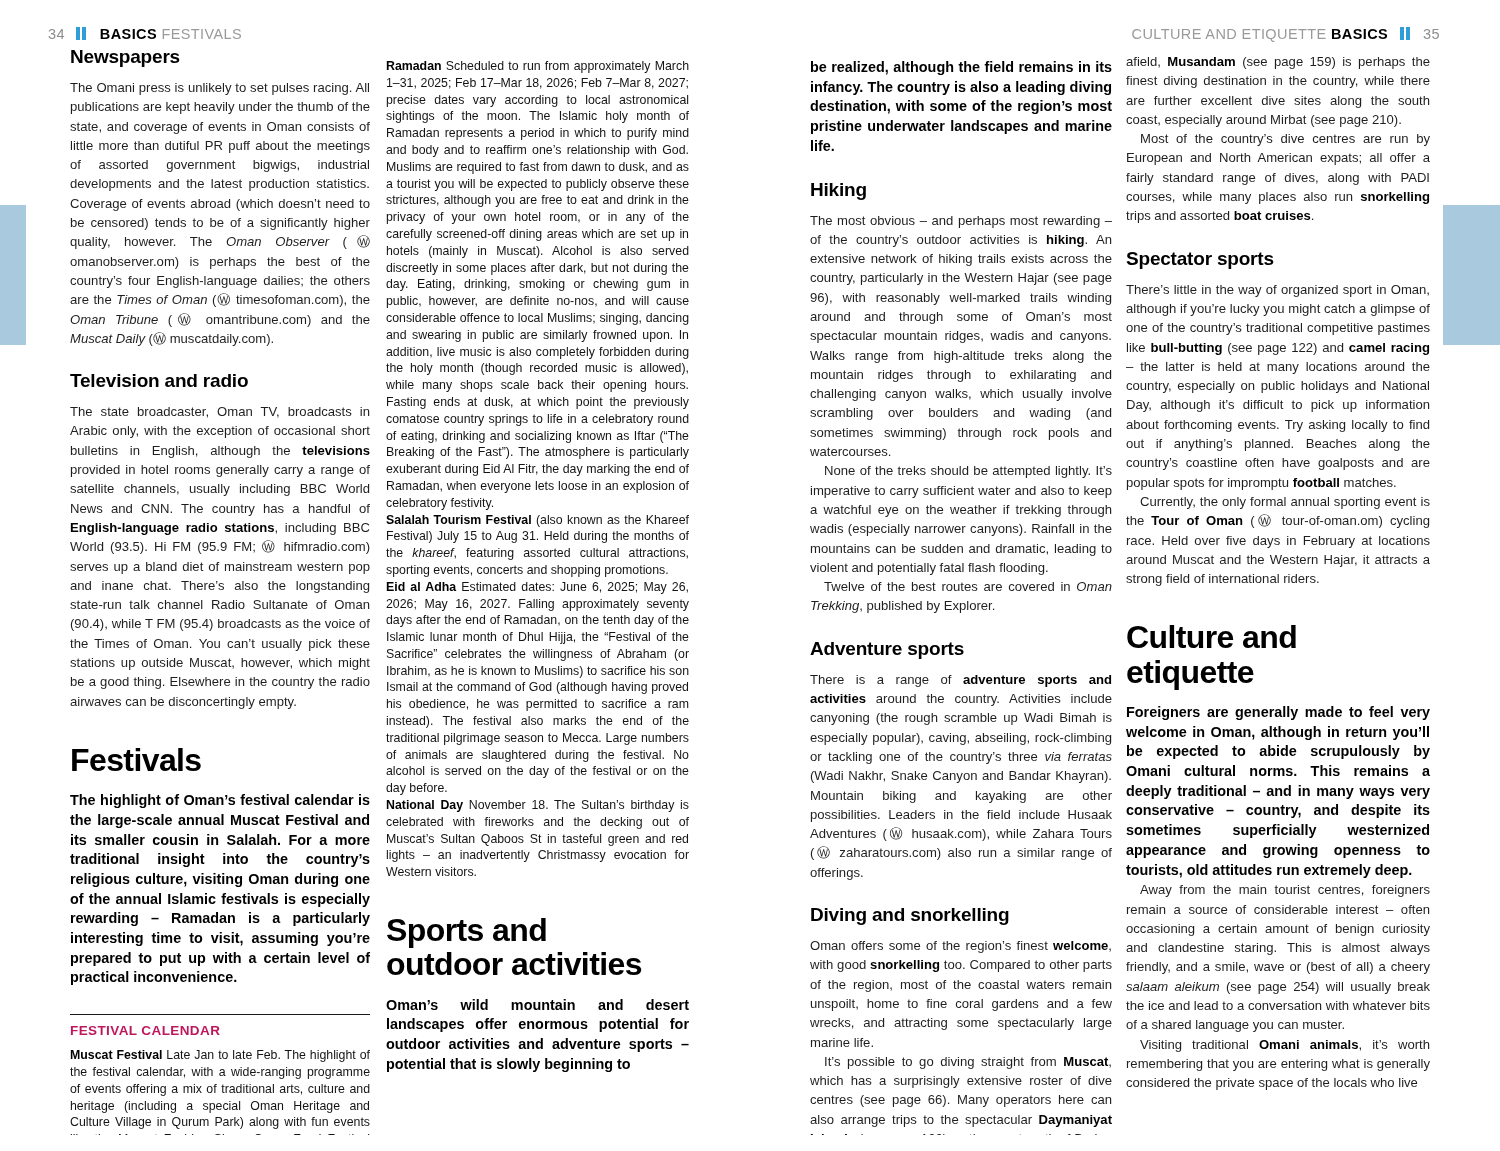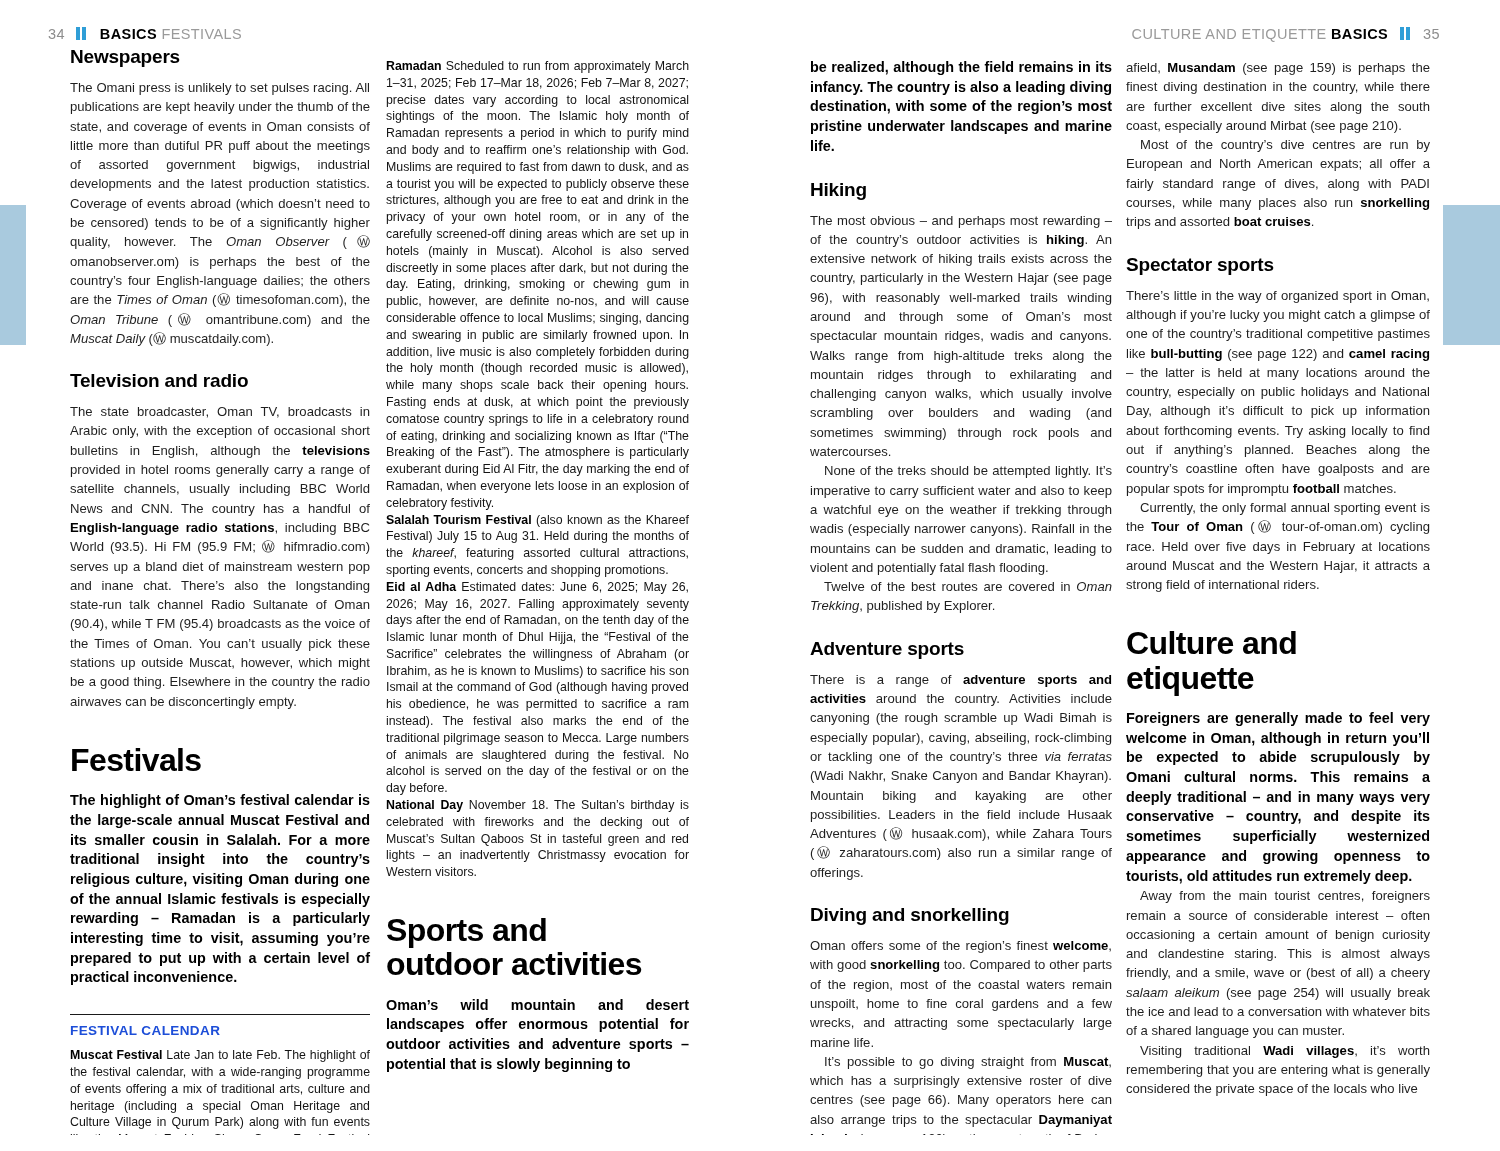--- a/index.html
+++ b/index.html
@@ -45,21 +45,21 @@
     width: 4px; height: 13px;
     background: #2f9ed7;
     margin-right: 2px;
   }
 
   
   .col { position: absolute; }
   .col1 { left: 70px;   top: 46px; width: 300px; }
   .col2 { left: 386px;  top: 58px; width: 303px; }
   .col3 { left: 810px;  top: 58px; width: 302px; }
-  .col4 { left: 1126px; top: 58px; width: 304px; }
+  .col4 { left: 1126px; top: 52px; width: 304px; }
 
   .h2 {
     font-size: 19px;
     font-weight: bold;
     color: #000;
     letter-spacing: -0.2px;
     margin: 22px 0 10px 0;
   }
   .h2.first { margin-top: 0; }
   .h1 {
@@ -87,21 +87,21 @@
     margin: 0;
   }
   .calrule {
     border: 0;
     border-top: 1.5px solid #1a1a1a;
     margin: 26px 0 0 0;
   }
   .caltitle {
     font-size: 13.5px;
     font-weight: bold;
-    color: #1d4ed8;
+    color: #be185d;
     letter-spacing: 0.4px;
     margin: 8px 0 9px 0;
   }
   .cal {
     font-size: 12.35px;
     line-height: 16.8px;
     text-align: justify;
     margin: 0;
     color: #141414;
   }
@@ -177,16 +177,16 @@
     <p class="body-p indent">Most of the country’s dive centres are run by European and North American expats; all offer a fairly standard range of dives, along with PADI courses, while many places also run <b>snorkelling</b> trips and assorted <b>boat cruises</b>.</p>
 
     <h2 class="h2">Spectator sports</h2>
     <p class="body-p">There’s little in the way of organized sport in Oman, although if you’re lucky you might catch a glimpse of one of the country’s traditional competitive pastimes like <b>bull-butting</b> (see page 122) and <b>camel racing</b> – the latter is held at many locations around the country, especially on public holidays and National Day, although it’s difficult to pick up information about forthcoming events. Try asking locally to find out if anything’s planned. Beaches along the country’s coastline often have goalposts and are popular spots for impromptu <b>football</b> matches.</p>
     <p class="body-p indent">Currently, the only formal annual sporting event is the <b>Tour of Oman</b> (Ⓦ tour-of-oman.om) cycling race. Held over five days in February at locations around Muscat and the Western Hajar, it attracts a strong field of international riders.</p>
 
     <h1 class="h1">Culture and
 etiquette</h1>
     <p class="lead">Foreigners are generally made to feel very welcome in Oman, although in return you’ll be expected to abide scrupulously by Omani cultural norms. This remains a deeply traditional – and in many ways very conservative – country, and despite its sometimes superficially westernized appearance and growing openness to tourists, old attitudes run extremely deep.</p>
     <p class="body-p indent">Away from the main tourist centres, foreigners remain a source of considerable interest – often occasioning a certain amount of benign curiosity and clandestine staring. This is almost always friendly, and a smile, wave or (best of all) a cheery <i>salaam aleikum</i> (see page 254) will usually break the ice and lead to a conversation with whatever bits of a shared language you can muster.</p>
-    <p class="body-p indent">Visiting traditional <b>Wadi villages</b>, it’s worth remembering that you are entering what is generally considered the private space of the locals who live</p>
+    <p class="body-p indent">Visiting traditional <b>Omani animals</b>, it’s worth remembering that you are entering what is generally considered the private space of the locals who live</p>
   </div>
 
 </div>
 
 </body></html>

